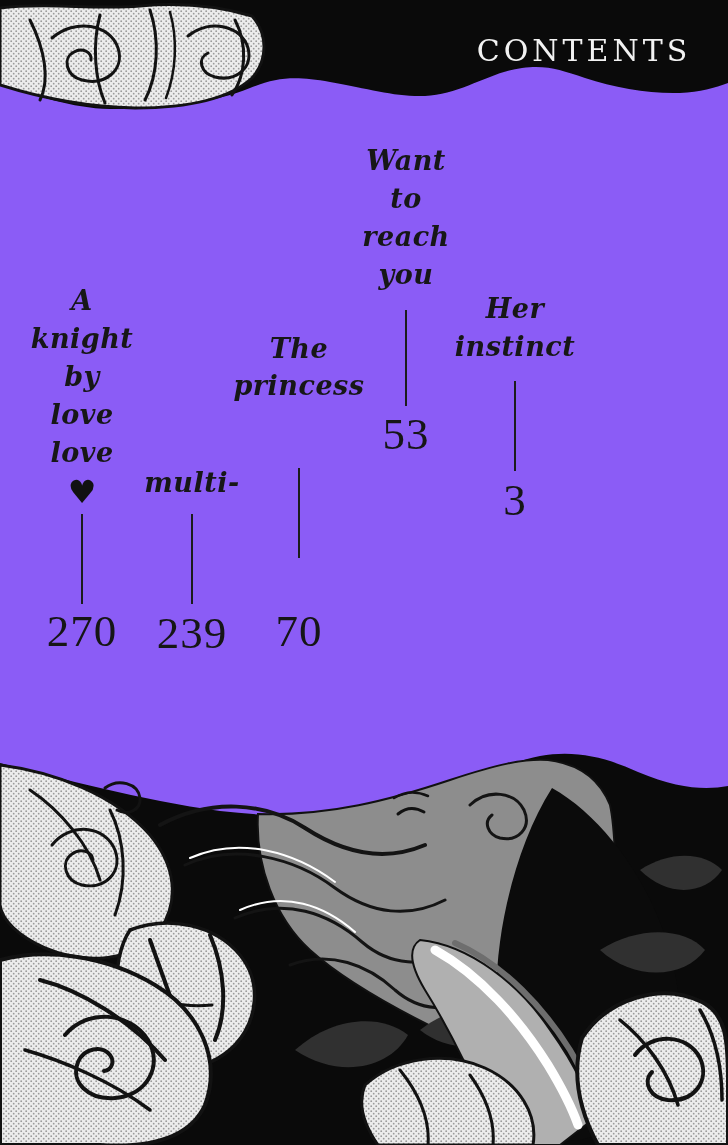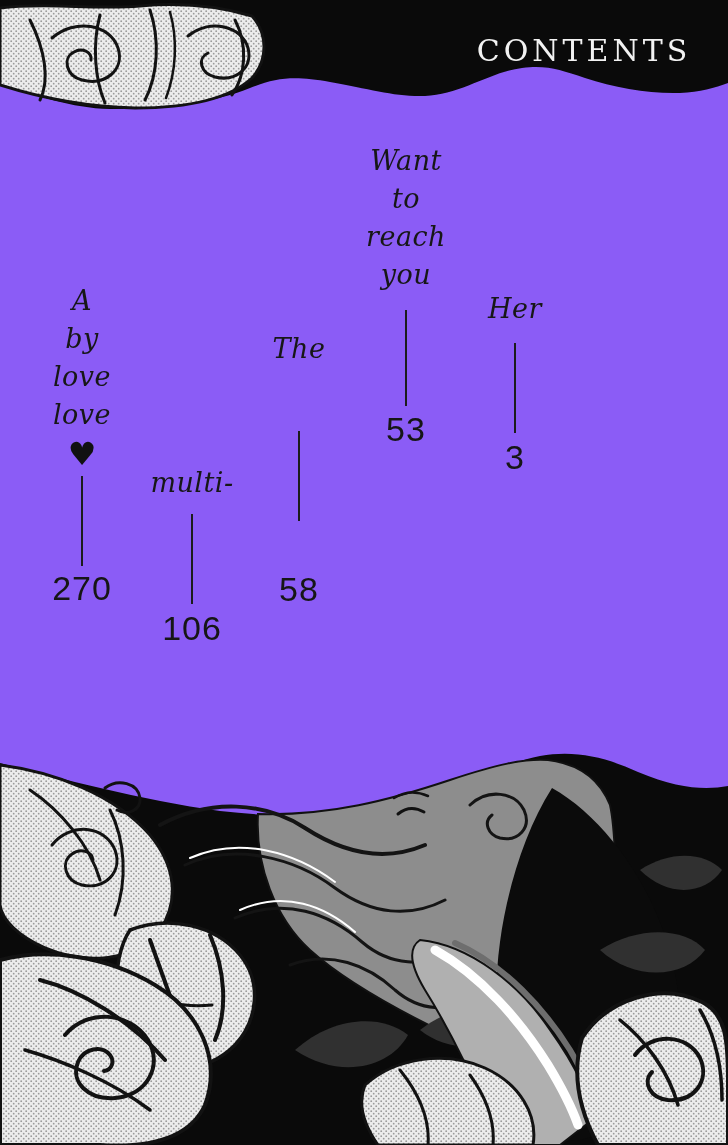--- a/index.html
+++ b/index.html
@@ -48,29 +48,30 @@
   .title {
     display: flex;
     flex-direction: column;
     align-items: center;
     font-family: "DejaVu Serif", serif;
     font-style: italic;
     font-size: 27px;
     color: #171717;
     letter-spacing: 0.5px;
     white-space: nowrap;
+    font-weight: bold;
   }
   .tline { display: block; line-height: 38px; }
   .vline {
     width: 2px;
     background: #1c1c1c;
   }
   .page-number {
-    font-family: Liberation Sans, sans-serif;
-    font-size: 34px;
+    font-family: Liberation Serif, serif;
+    font-size: 45px;
     color: #161616;
     letter-spacing: 1px;
     line-height: 1;
   }
   .heart {
     font-family: "DejaVu Sans", sans-serif;
     font-size: 32px;
     color: #111;
     line-height: 1;
     margin-top: 4px;
@@ -128,55 +129,58 @@
       <path d="M235,20 C248,45 246,75 232,95" stroke-width="3"></path>
       <path d="M30,20 C45,50 50,80 40,100" stroke-width="3"></path>
       <path d="M170,12 C178,40 176,72 166,98" stroke-width="2.5"></path>
     </g>
   </svg>
   <div id="contents-title">CONTENTS</div>
 
   <div class="entry" id="e-her-instinct">
     <div class="title">
       <span class="tline">Her</span>
+      <span class="tline">instinct</span>
     </div>
     <div class="vline"></div>
     <div class="page-number">3</div>
   </div>
 
   <div class="entry" id="e-want-to-reach-you">
     <div class="title">
       <span class="tline">Want</span>
       <span class="tline">to</span>
       <span class="tline">reach</span>
       <span class="tline">you</span>
     </div>
     <div class="vline"></div>
     <div class="page-number">53</div>
   </div>
 
   <div class="entry" id="e-blindfolded">
     <div class="title">
       <span class="tline">The</span>
-    </div>
-    <div class="vline"></div>
-    <div class="page-number">58</div>
+      <span class="tline">princess</span>
+    </div>
+    <div class="vline"></div>
+    <div class="page-number">70</div>
   </div>
 
   <div class="entry" id="e-multi-vitamin">
     <div class="title">
       <span class="tline">multi-</span>
     </div>
     <div class="vline"></div>
-    <div class="page-number">106</div>
+    <div class="page-number">239</div>
   </div>
 
   <div class="entry" id="e-knight">
     <div class="title">
       <span class="tline">A</span>
+      <span class="tline">knight</span>
       <span class="tline">by</span>
       <span class="tline">love</span>
       <span class="tline">love</span>
     </div>
     <span class="heart">♥</span>
     <div class="vline"></div>
     <div class="page-number">270</div>
   </div>
 
   <svg id="bottom-art" viewBox="0 0 728 395" xmlns="http://www.w3.org/2000/svg">

